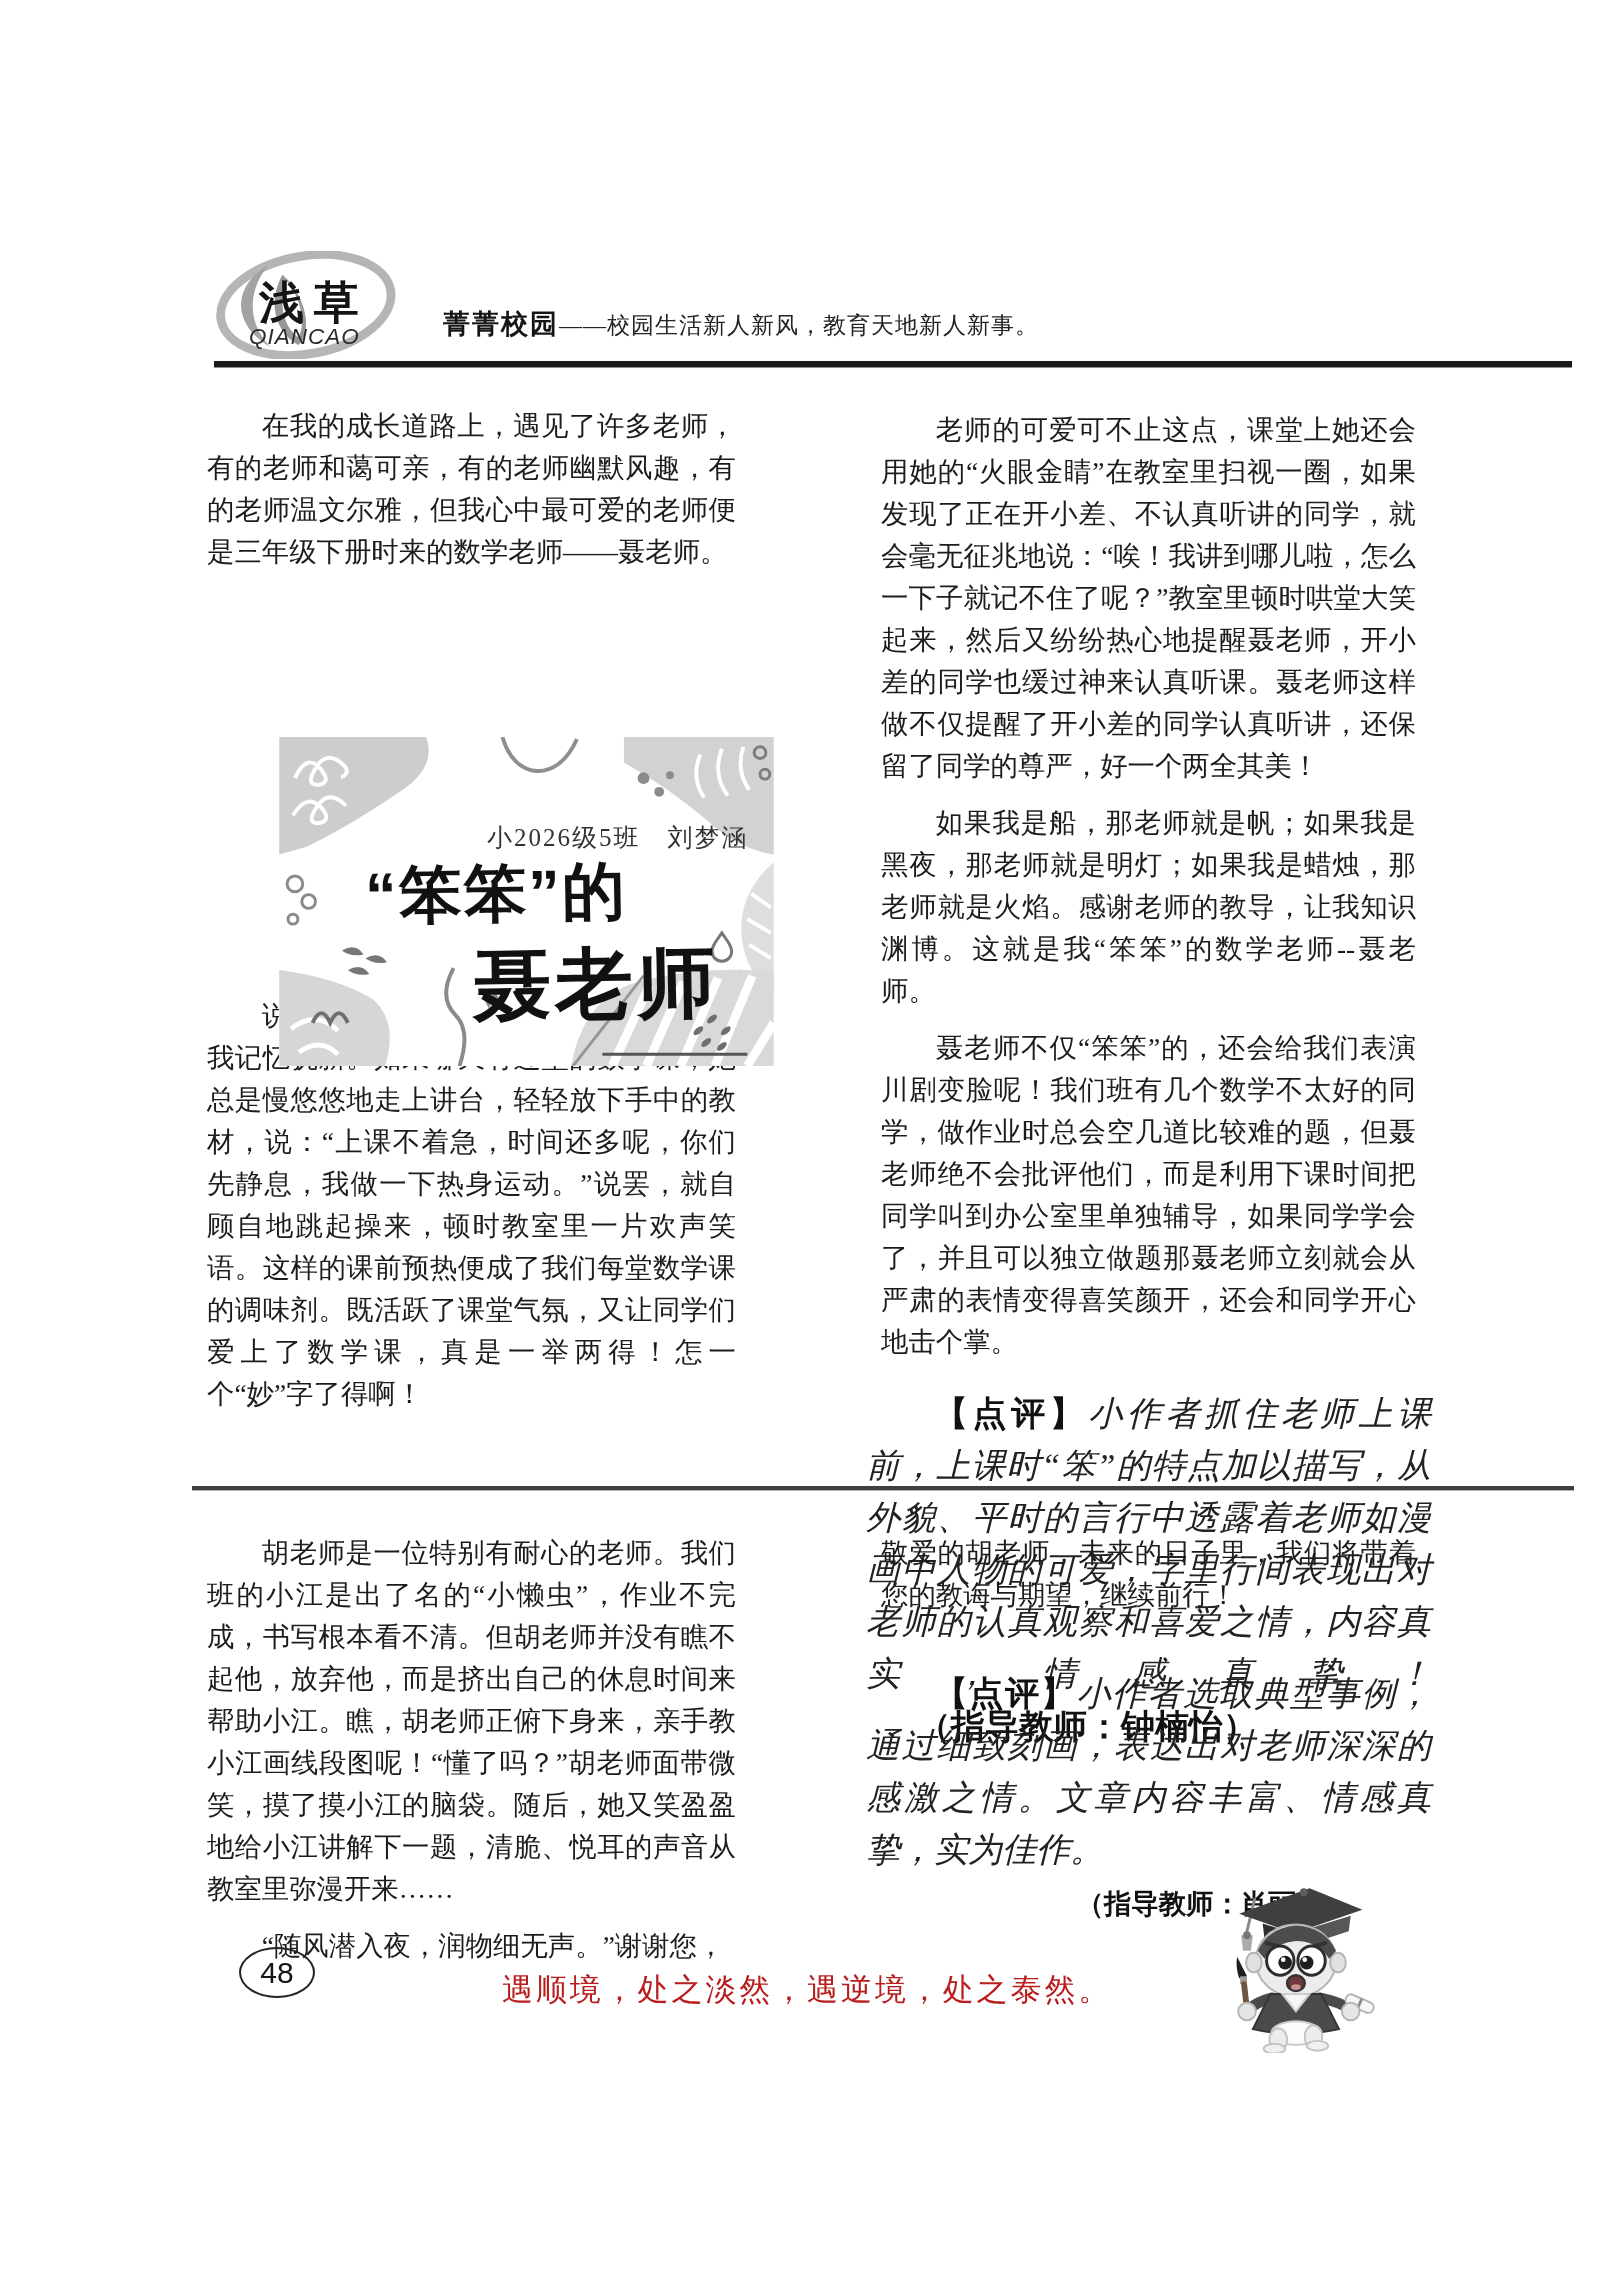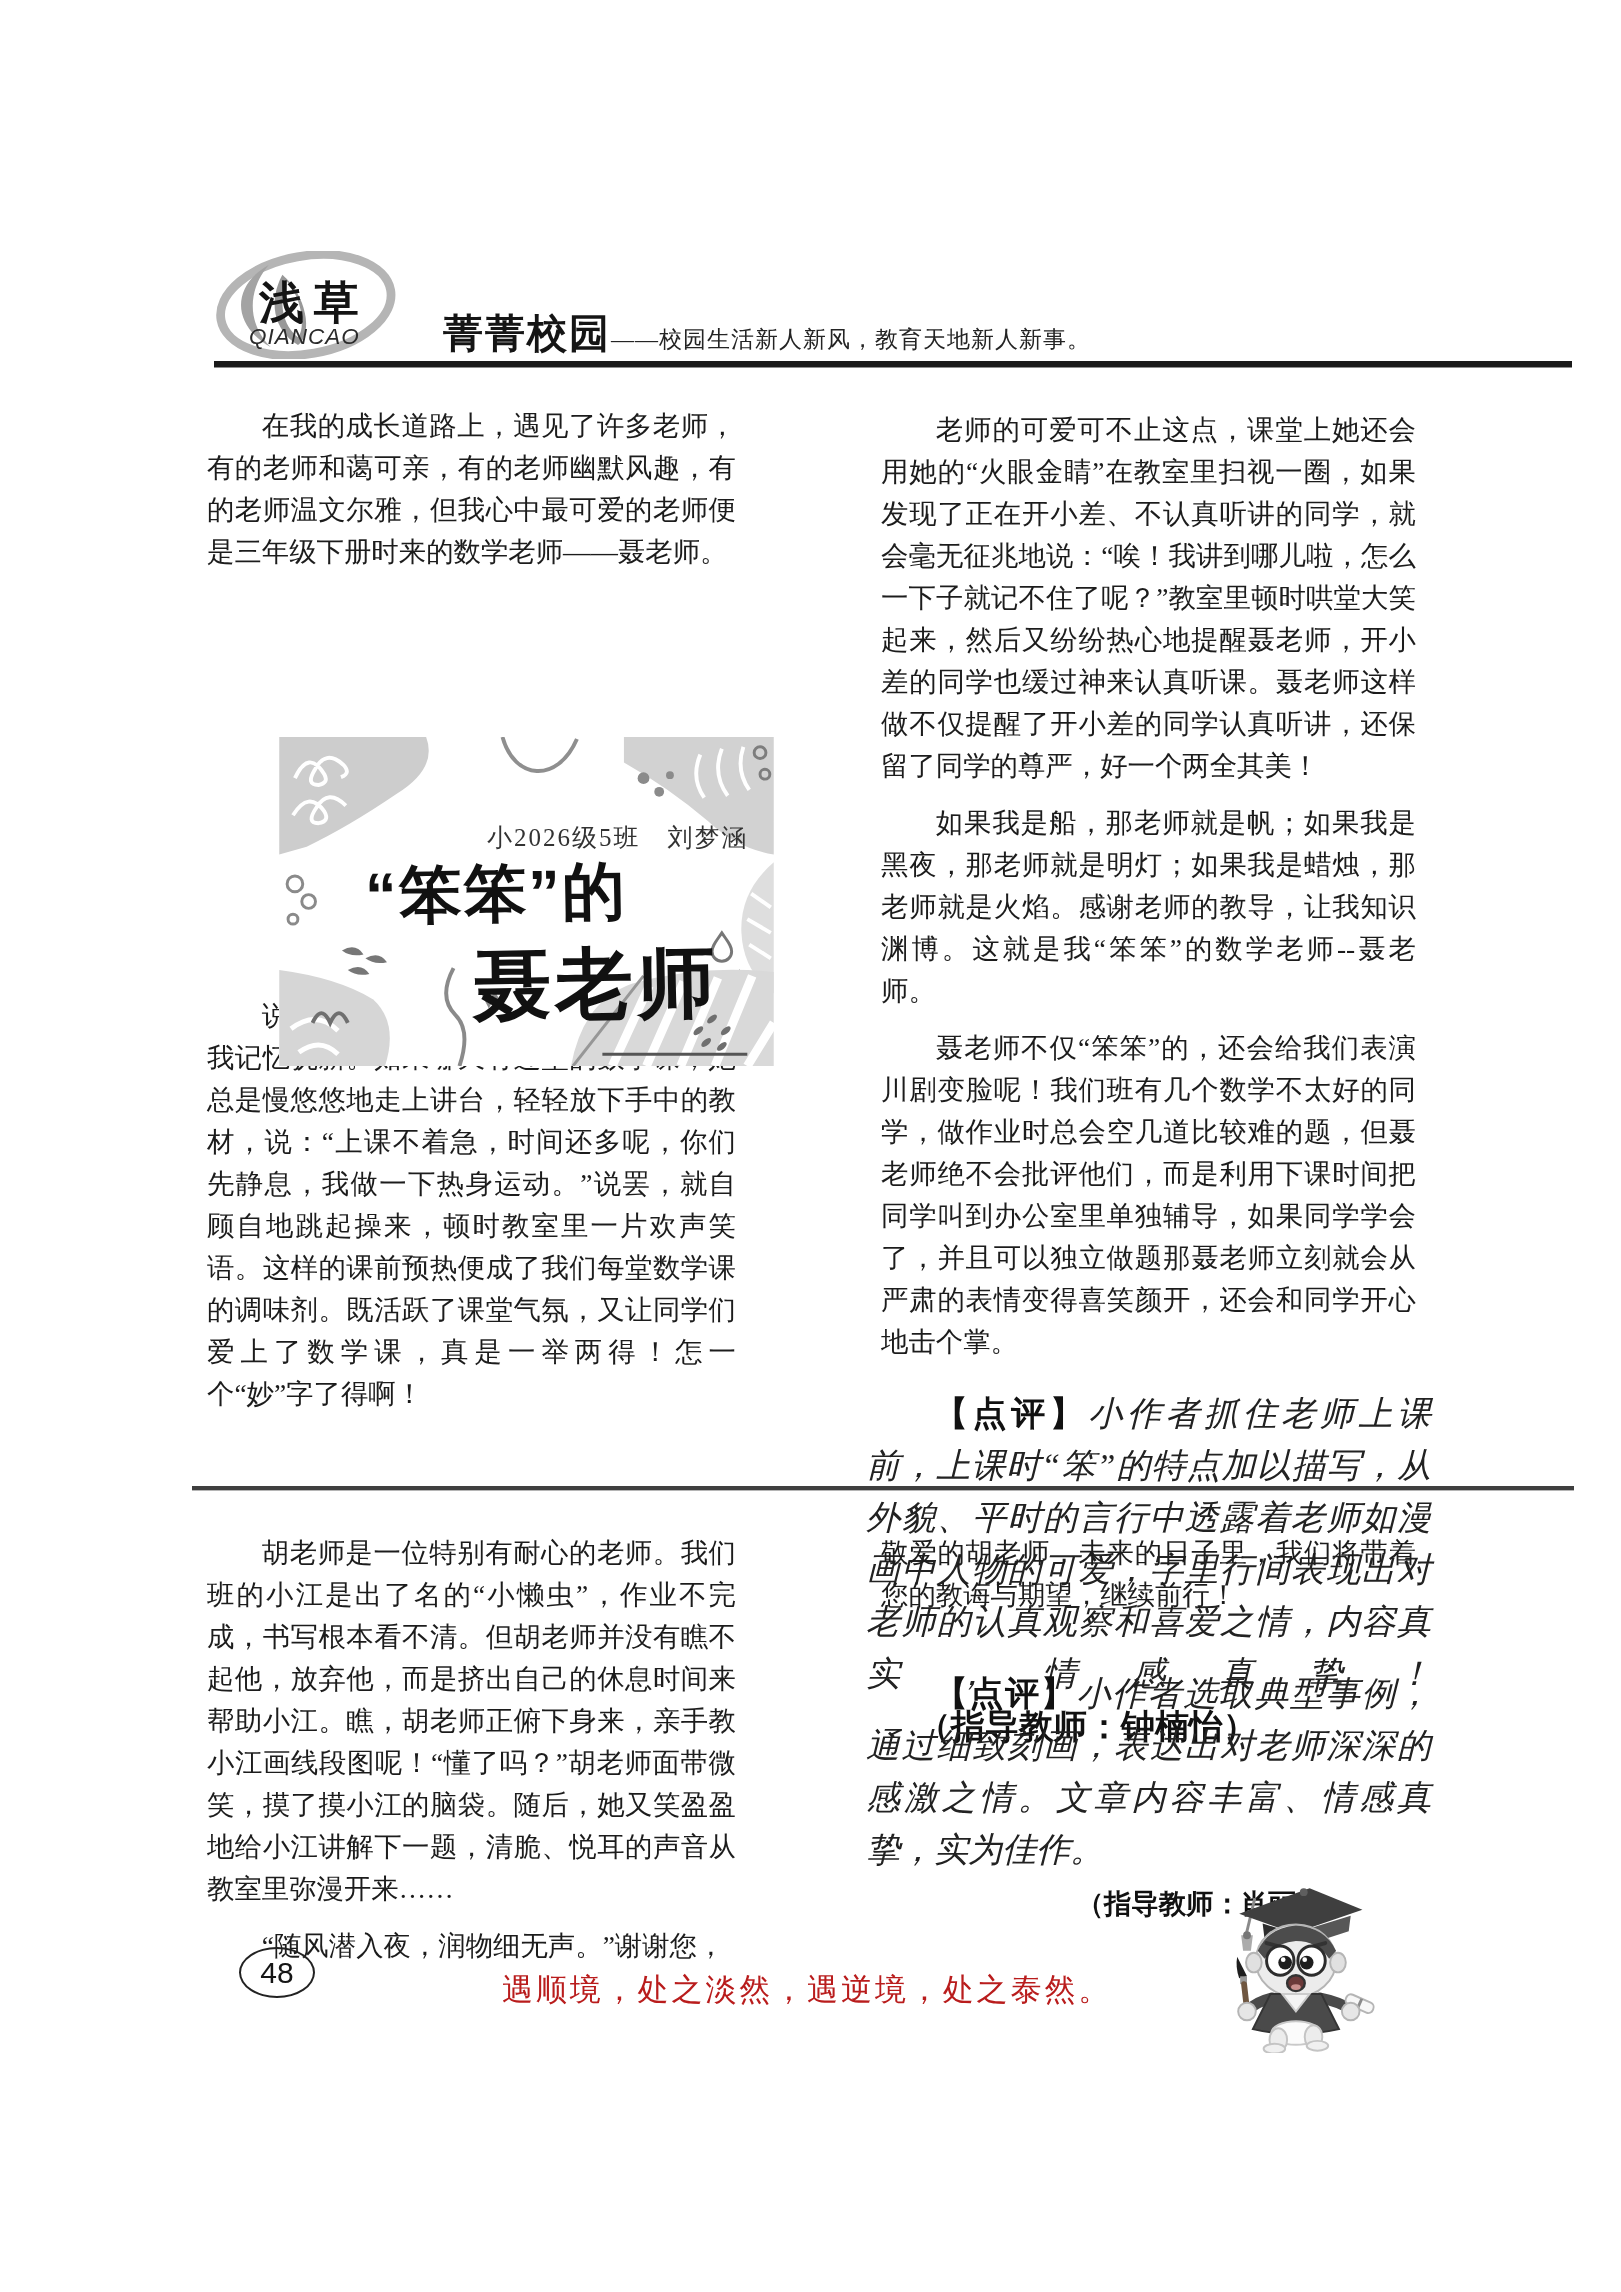--- a/index.html
+++ b/index.html
@@ -8,21 +8,21 @@
     font-family:"Liberation Serif", serif;color:#1c1c1c;overflow:hidden;
   }
   
   .logo{position:absolute;left:208px;top:251px;width:225px;height:108px;}
   .logo svg{position:absolute;left:0;top:0;}
   .logo-cn{position:absolute;left:51px;top:21.6px;font-size:45px;font-weight:bold;
     letter-spacing:9.8px;color:#141414;font-family:"Liberation Serif",serif;}
   .logo-en{position:absolute;left:41px;top:73px;font-size:22.5px;font-weight:normal;
     font-style:italic;letter-spacing:1px;color:#2a2a2a;font-family:"Liberation Sans",sans-serif;}
   .header-title{position:absolute;left:443px;top:306px;white-space:nowrap;}
-  .header-title .t-main{font-size:40px;font-weight:900;letter-spacing:2px;
+  .header-title .t-main{font-size:27px;font-weight:900;letter-spacing:2px;
     font-family:"Liberation Sans",sans-serif;color:#151515;}
   .header-title .t-sub{font-size:23px;font-weight:400;letter-spacing:1px;color:#242424;}
   .header-rule{position:absolute;left:214px;top:361px;width:1358px;height:5.9px;
     background:#1a1a1a;border-bottom:1px solid #8d8d8d;}
   
   .col{position:absolute;}
   .col p{margin:15px;font-size:27.4px;line-height:42px;text-align:justify;color:#1c1c1c;}
   .col p.indent{text-indent:2em;}
   #a1-left{left:192px;top:390px;width:559px;}
   #a1-right{left:866px;top:394px;width:565px;}

